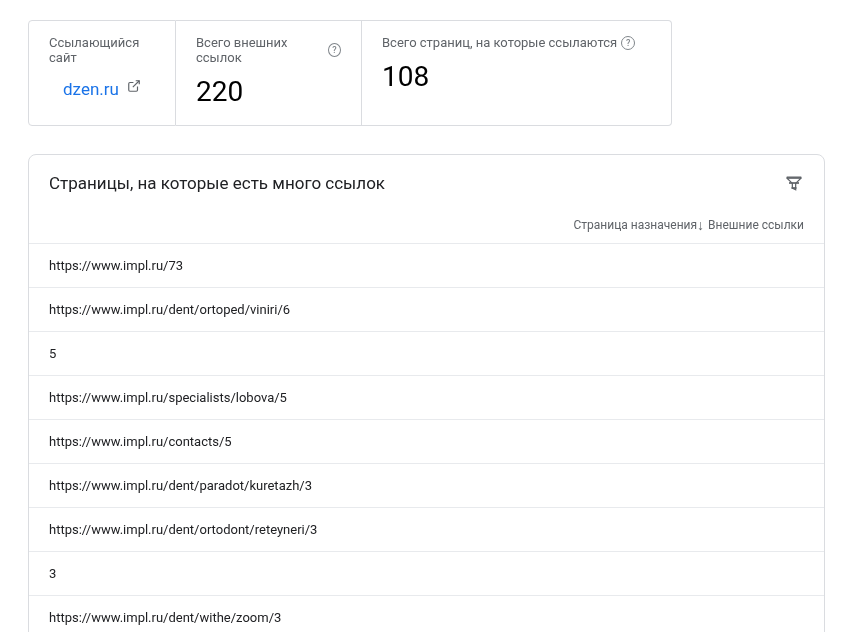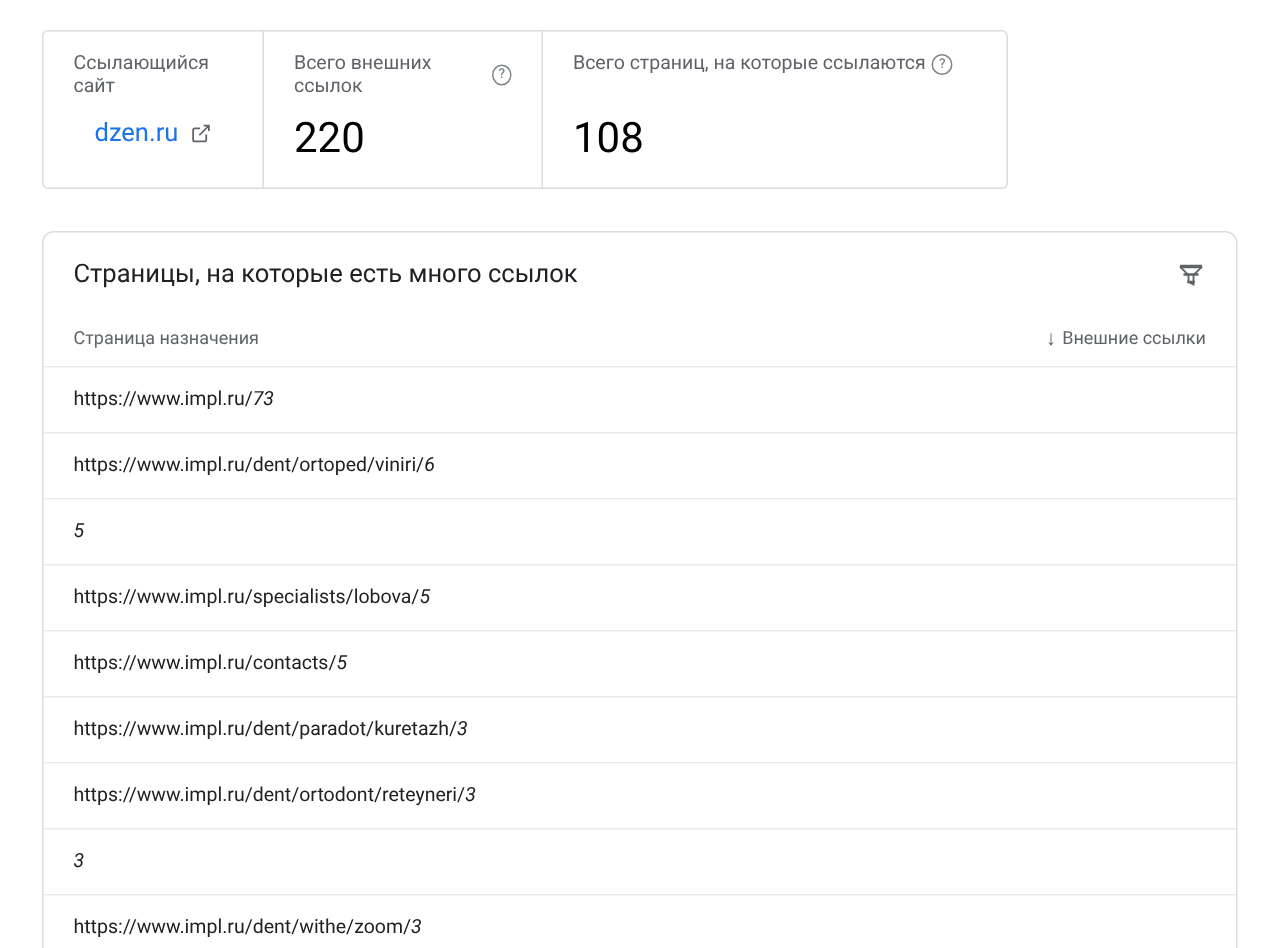--- a/index.html
+++ b/index.html
@@ -36,21 +36,20 @@
     .stat-card:nth-child(2) {
       width: 186px;
       border-left: none;
       border-radius: 0;
     }
     .stat-card:nth-child(3) {
       width: 310px;
       border-left: none;
       border-top-left-radius: 0;
       border-bottom-left-radius: 0;
-      justify-content: space-between;
     }
     .stat-label {
       font-size: 13px;
       color: #5f6368;
       display: flex;
       align-items: center;
       gap: 4px;
       margin-bottom: 10px;
     }
     .help-icon {
@@ -66,21 +65,20 @@
       font-weight: 500;
     }
     .stat-value-big {
       font-size: 28px;
       font-weight: 400;
       color: #000000;
       line-height: 1.2;
     }
     .site-link {
       display: inline-flex;
-      align-items: center;
       gap: 8px;
       color: #1a73e8;
       font-size: 17px;
       font-weight: 400;
       margin-top: 4px;
       margin-left: 14px;
     }
     .external-icon {
       width: 14px;
       height: 14px;
@@ -104,21 +102,21 @@
       color: #202124;
     }
     .filter-icon {
       width: 20px;
       height: 20px;
       color: #5f6368;
       cursor: pointer;
     }
     .table-cols {
       display: flex;
-      justify-content: space-between;
+      justify-content: flex-end;
       align-items: center;
       padding: 10px 20px 10px;
       font-size: 12px;
       color: #5f6368;
     }
     .col-right {
       display: flex;
       align-items: center;
       gap: 4px;
     }
@@ -131,21 +129,20 @@
       align-items: center;
       padding: 14px 20px;
       border-top: 1px solid #e8eaed;
       font-size: 13px;
     }
     .row-url {
       color: #202124;
     }
     .row-count {
       color: #202124;
-      font-style: italic;
     }
   </style>
 </head>
 <body>
 
 <div class="stats-row">
   <div class="stat-card">
     <div class="stat-label">
       <span>Ссылающийся сайт</span>
     </div>

